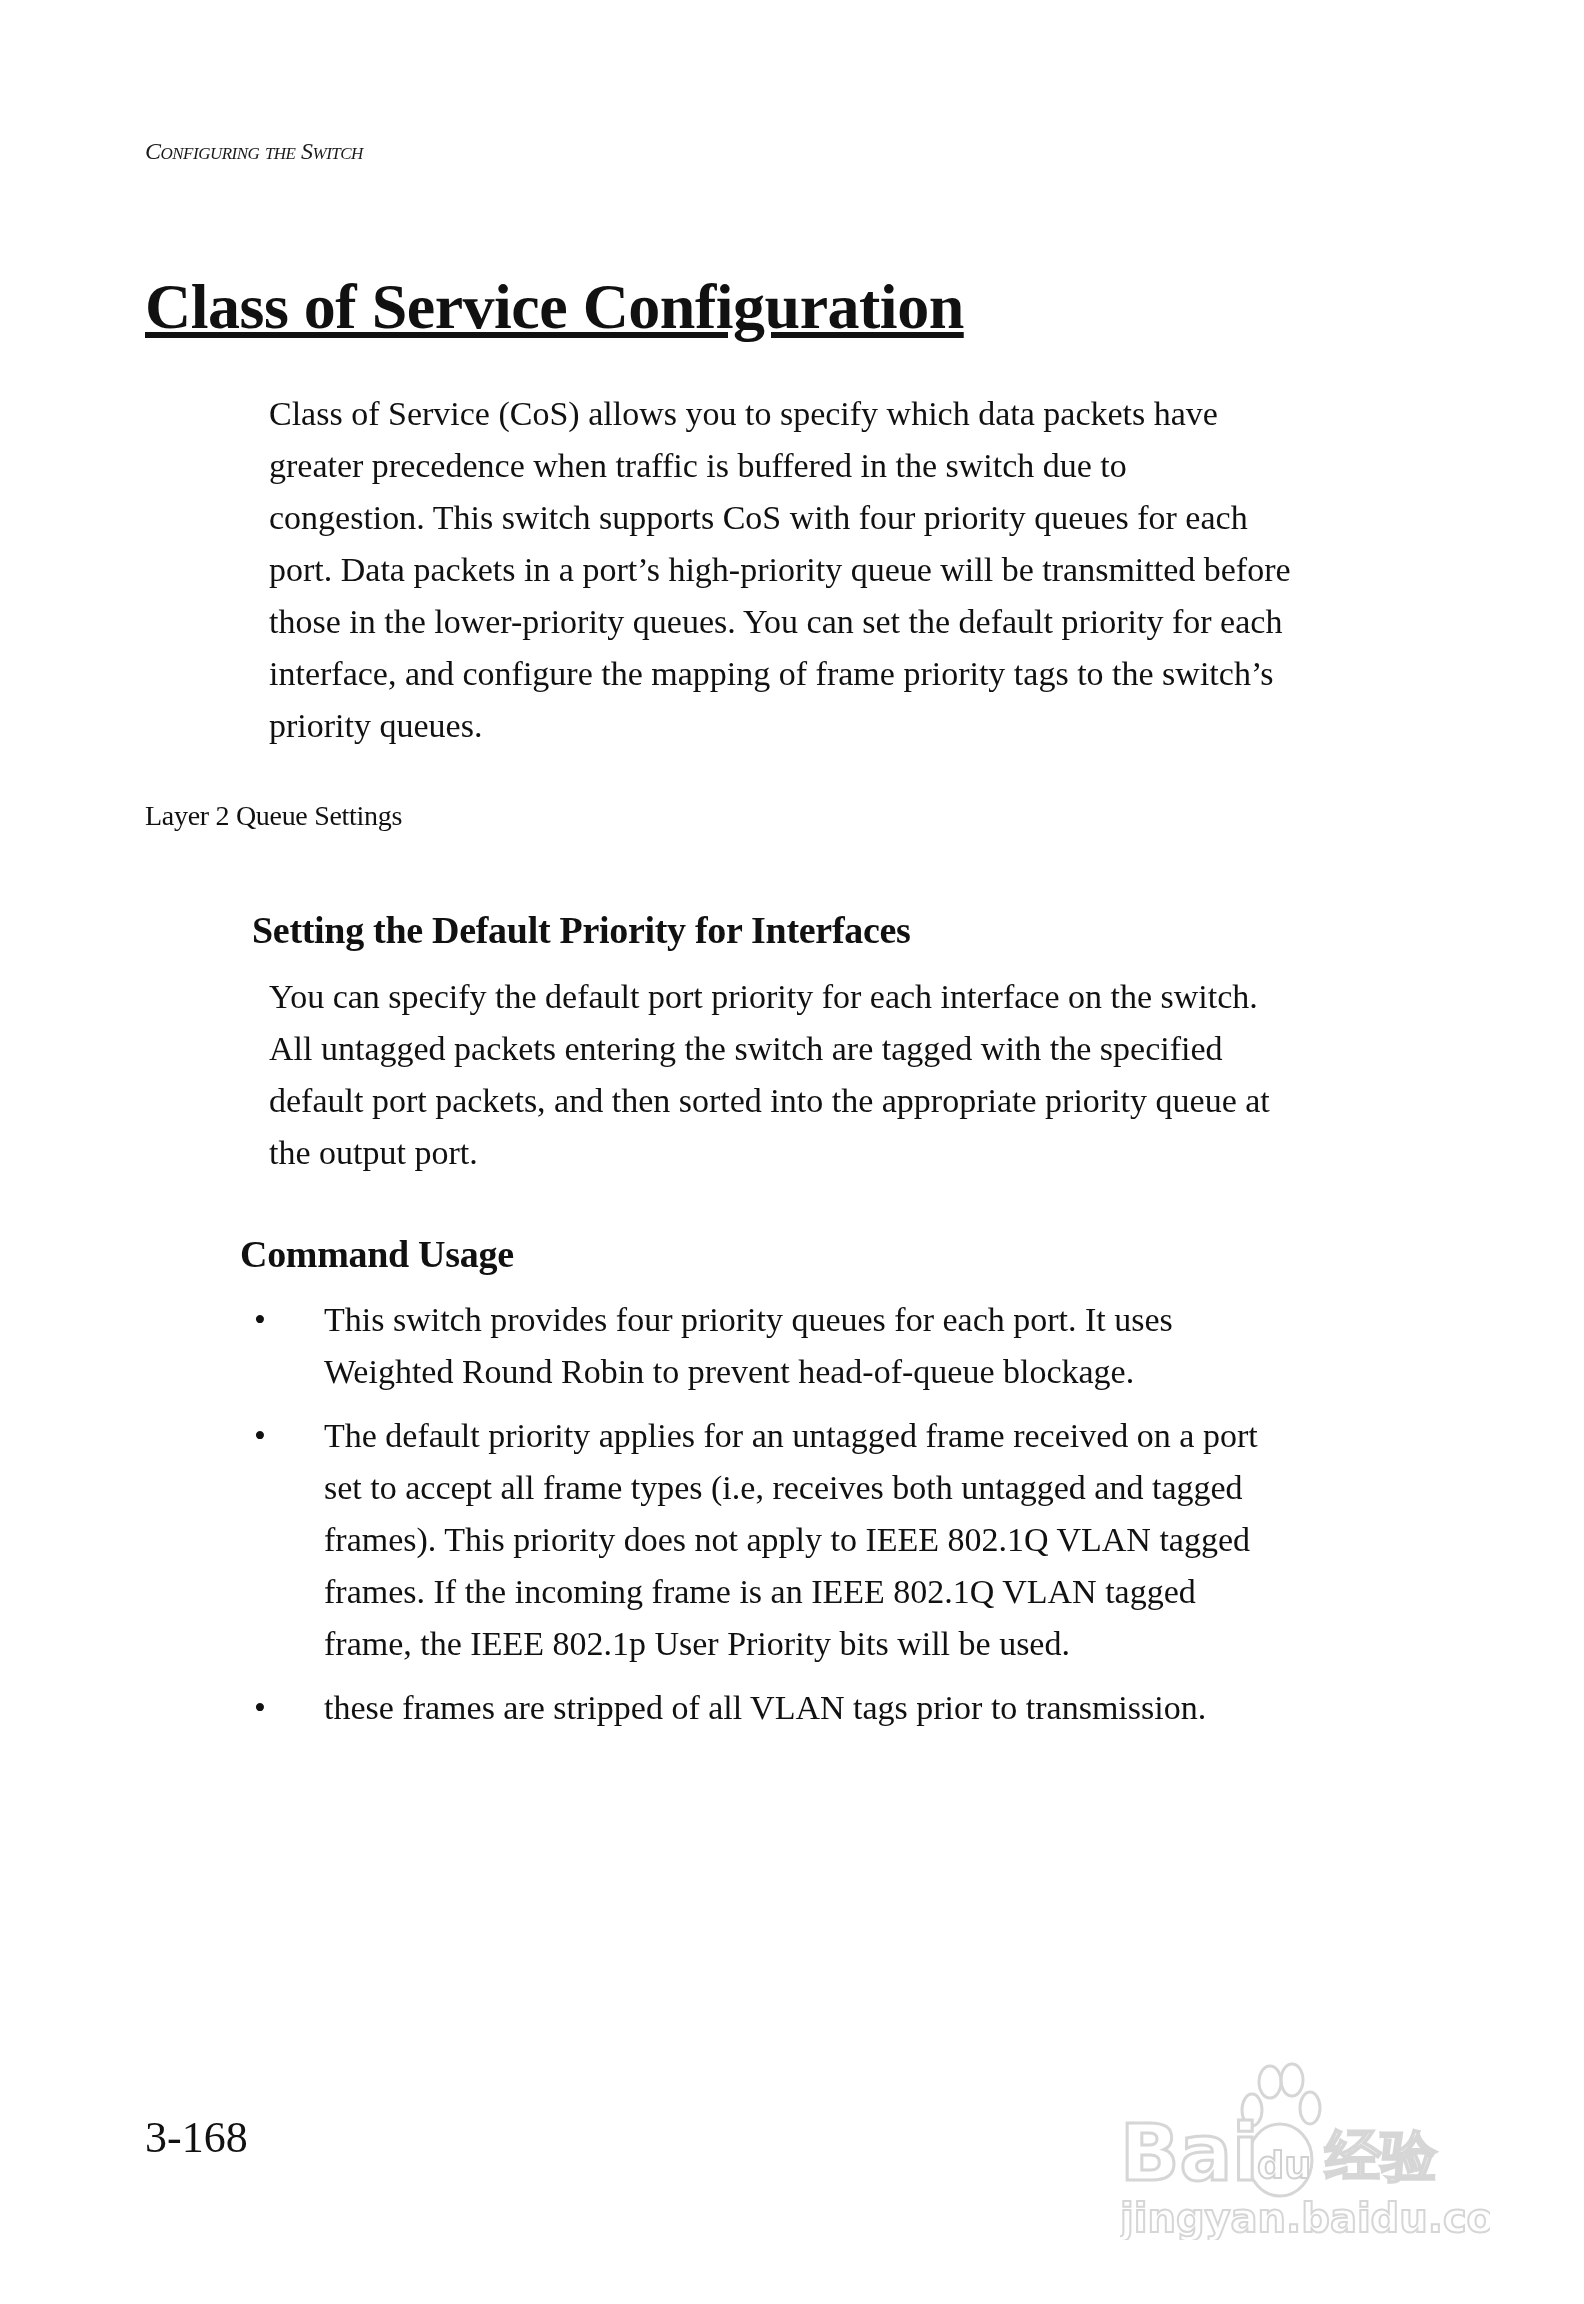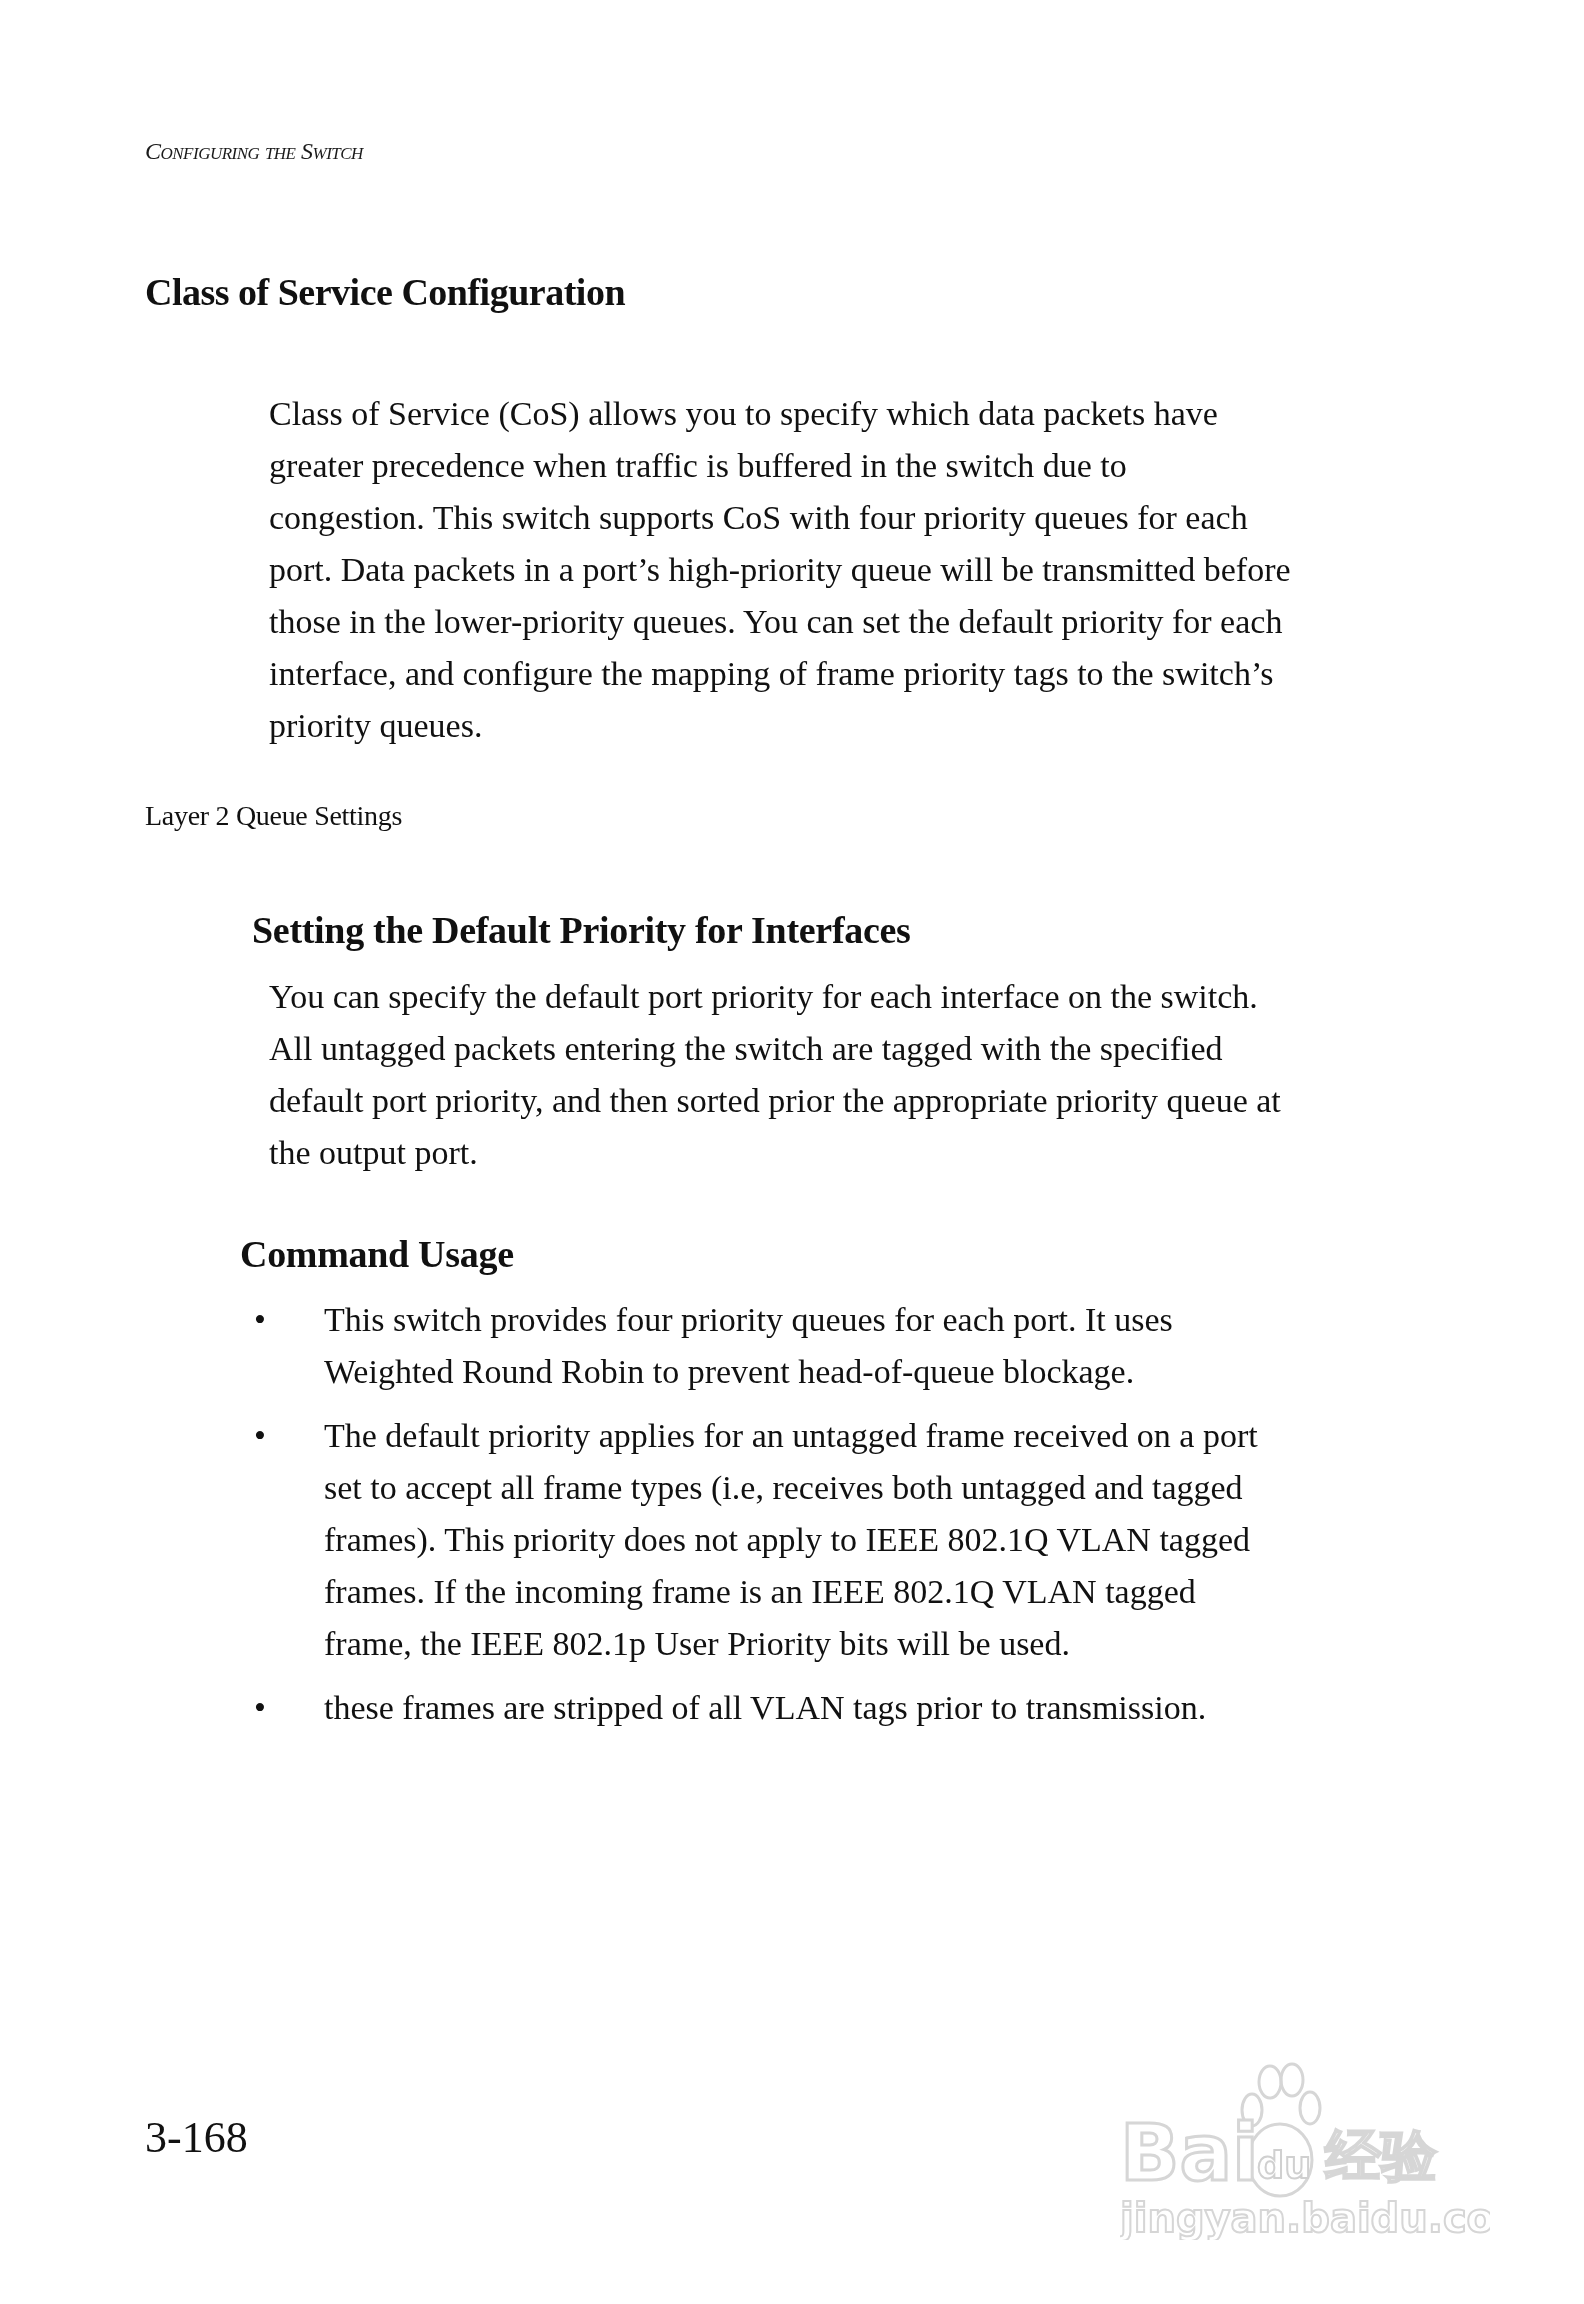--- a/index.html
+++ b/index.html
@@ -1,21 +1,21 @@
 <!DOCTYPE html>
 <html><head>
 <meta charset="utf-8">
 <style>
   html, body { margin: 0; padding: 0; background: #ffffff; }
   body { width: 1584px; height: 2304px; position: relative; overflow: hidden;
          font-family: "Liberation Serif", "DejaVu Serif", serif; color: #111111; }
   .abs { position: absolute; white-space: nowrap; }
   .running-head { left: 145px; top: 138px; font-size: 24px; font-style: italic;
                   font-variant: small-caps; letter-spacing: -0.5px; color: #1a1a1a; }
-  .h1 { left: 145px; top: 270px; font-size: 38px; font-weight: bold; letter-spacing: -0.5px; }
+  .h1 { left: 145px; top: 270px; font-size: 64px; font-weight: bold; letter-spacing: -0.5px; text-decoration: underline; }
   .h2 { left: 145px; top: 800px; font-size: 28px; font-weight: normal; letter-spacing: -0.3px; }
   .h3 { font-size: 38px; font-weight: bold; letter-spacing: -0.3px; }
   .para { left: 252px; width: 1160px; font-size: 34px; line-height: 52px; white-space: normal; }
   .para .line { display: block; white-space: nowrap; margin-left: 17px; }
   .bullets { left: 252px; width: 1180px; margin: 0; padding: 0; list-style: none; white-space: normal; }
   .bullet { position: relative; padding-left: 72px; font-size: 34px; line-height: 52px; margin-bottom: 12px; }
   .bullet .dot { position: absolute; left: 2px; top: 0; }
   .bullet .line { display: block; white-space: nowrap; }
   .page-number { left: 145px; top: 2112px; font-size: 44px; }
   .watermark { left: 1120px; top: 2060px; width: 370px; height: 180px; }
@@ -37,21 +37,21 @@
   <span class="line">priority queues.</span>
 </div>
 
 <div class="abs h2">Layer 2 Queue Settings</div>
 
 <div class="abs h3" style="left:252px; top:908px;">Setting the Default Priority for Interfaces</div>
 
 <div class="abs para" style="top:971px;">
   <span class="line">You can specify the default port priority for each interface on the switch.</span>
   <span class="line">All untagged packets entering the switch are tagged with the specified</span>
-  <span class="line">default port priority, and then sorted prior the appropriate priority queue at</span>
+  <span class="line">default port packets, and then sorted into the appropriate priority queue at</span>
   <span class="line">the output port.</span>
 </div>
 
 <div class="abs h3" style="left:240px; top:1232px;">Command Usage</div>
 
 <ul class="abs bullets" style="top:1294px;">
   <li class="bullet">
     <span class="dot">•</span>
     <span class="line">This switch provides four priority queues for each port. It uses</span>
     <span class="line">Weighted Round Robin to prevent head-of-queue blockage.</span>

